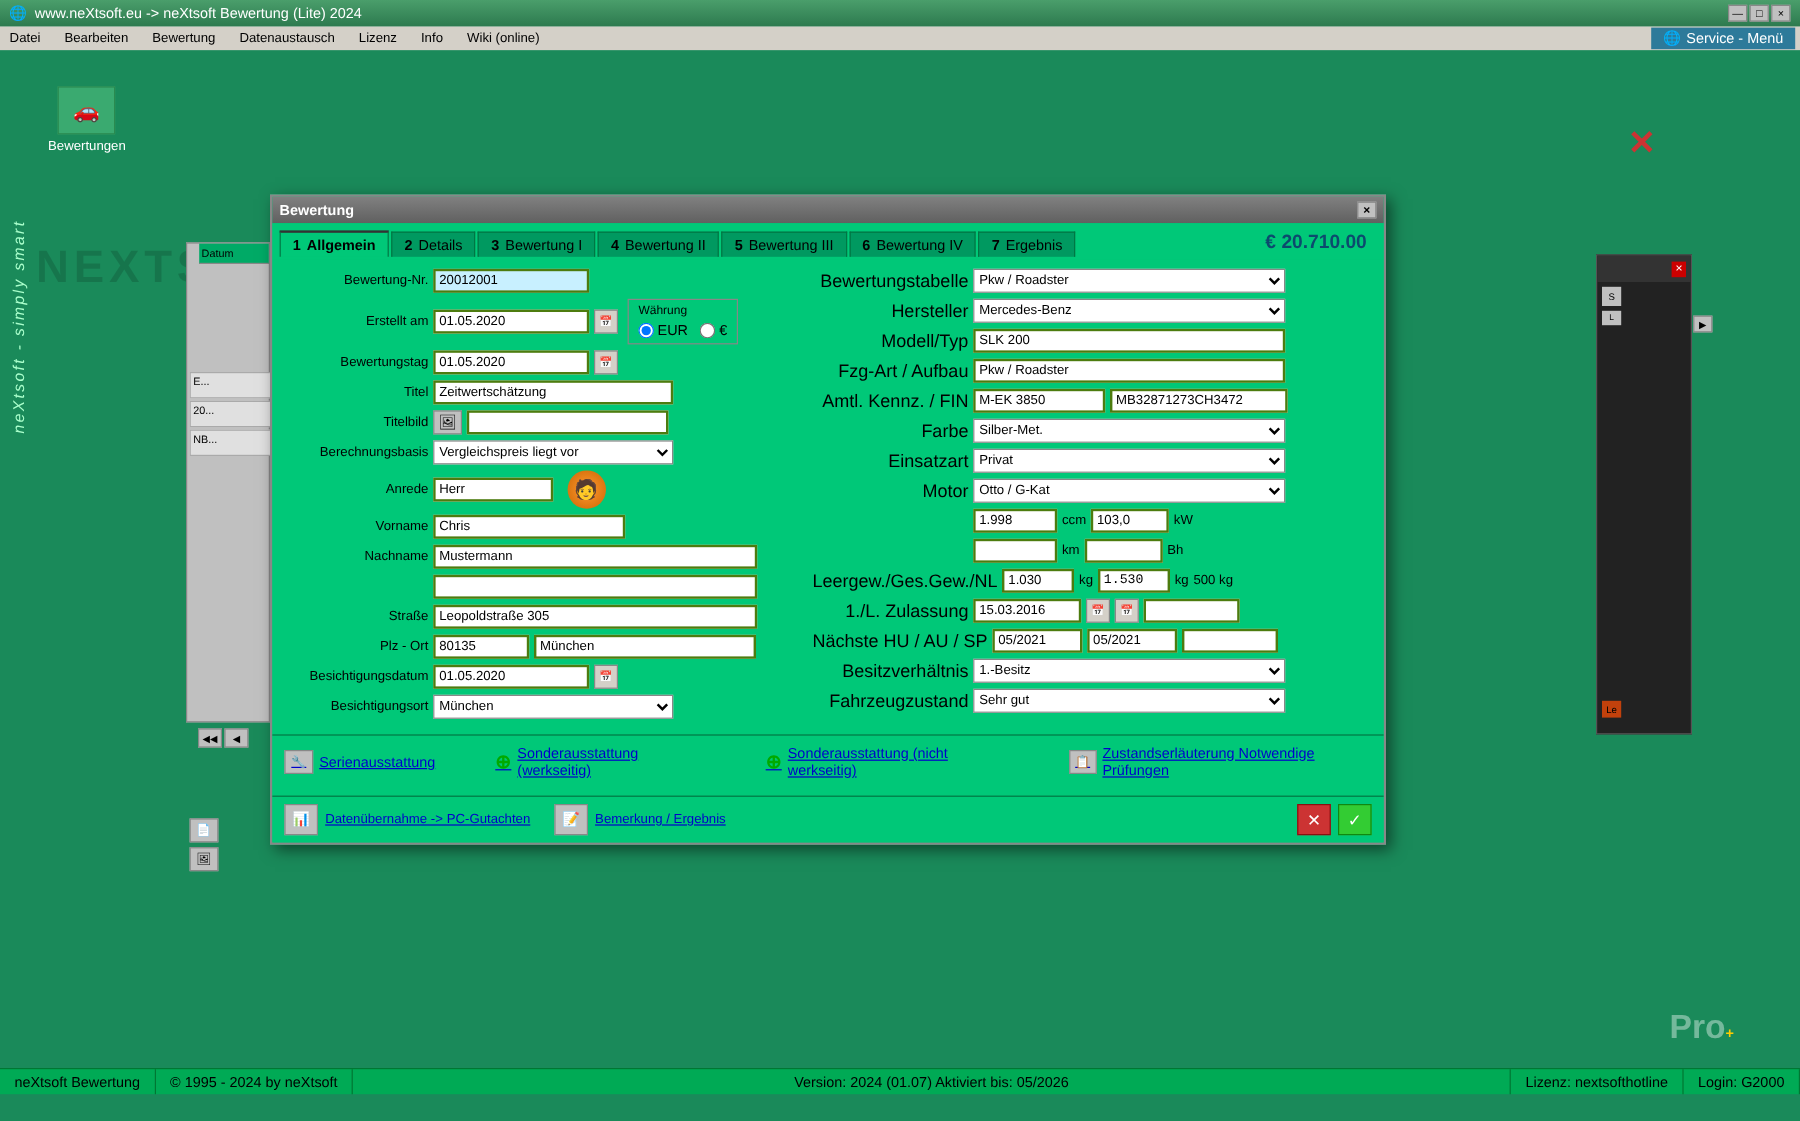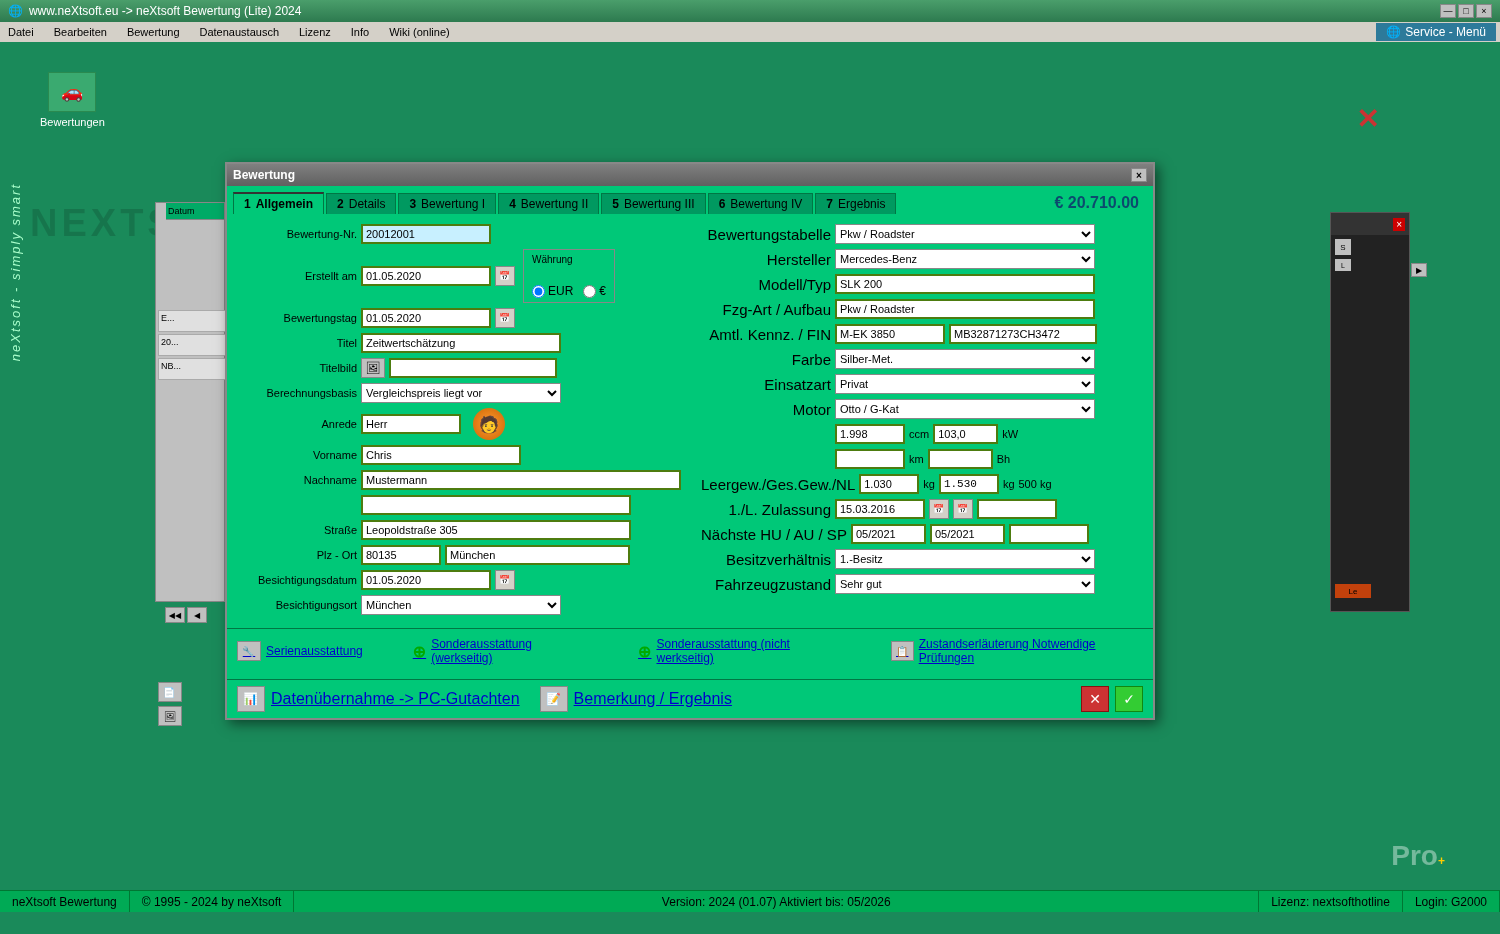--- a/index.html
+++ b/index.html
@@ -226,21 +226,21 @@
       font-size: 9px; cursor: pointer;
     }
 
     
     .waehrung-group {
       border: 1px solid #888;
       background: #00c878;
       padding: 4px 8px;
       margin-left: 4px;
     }
-    .waehrung-title { font-size: 10px; color: #000; margin-bottom: 19px; }
+    .waehrung-title { font-size: 10px; color: #000; margin-bottom: 3px; }
     .radio-row { display: flex; gap: 10px; align-items: center; }
     .radio-item { display: flex; align-items: center; gap: 3px; font-size: 11px; }
 
     .select-input {
       border: 1px solid #888;
       background: #fff;
       height: 20px;
       font-size: 11px;
       color: #000;
     }
@@ -314,21 +314,21 @@
     .action-icon {
       width: 28px; height: 26px;
       background: #c0c0c0;
       border: 1px solid #888;
       display: flex; align-items: center; justify-content: center;
       font-size: 12px;
     }
     .action-link {
       color: #0000cc;
       text-decoration: underline;
-      font-size: 16px;
+      font-size: 11px;
     }
     .cancel-btn {
       width: 28px; height: 26px;
       background: #cc3333;
       border: 1px solid #881111;
       display: flex; align-items: center; justify-content: center;
       cursor: pointer; font-size: 14px; color: #fff;
     }
     .ok-btn {
       width: 28px; height: 26px;
@@ -486,21 +486,21 @@
 
   <div class="secondary-dialog">
     <div style="background:#333; height:22px; display:flex; align-items:center; justify-content:flex-end; padding:0 4px;">
       <span style="color:#fff; font-size:10px; background:#c00; padding:1px 3px; cursor:pointer;">×</span>
     </div>
     <div style="padding:4px;">
       <div style="width:16px;height:16px;background:#c0c0c0;margin-bottom:4px;font-size:8px;display:flex;align-items:center;justify-content:center;">S</div>
       <div style="width:16px;height:12px;background:#c0c0c0;font-size:7px;display:flex;align-items:center;justify-content:center;">L</div>
     </div>
     <div style="position:absolute; bottom:10px; left:4px;">
-      <div style="width:36px;height:14px;background:#c2410c;margin-bottom:3px;font-size:8px;display:flex;align-items:center;justify-content:center;">Le</div>
+      <div style="width:16px;height:14px;background:#c2410c;margin-bottom:3px;font-size:8px;display:flex;align-items:center;justify-content:center;">Le</div>
     </div>
 
     <div style="position:absolute;right:-18px;top:50px;width:16px;height:14px;background:#c0c0c0;border:1px solid #888;display:flex;align-items:center;justify-content:center;font-size:8px;">▶</div>
   </div>
 
   <div class="dialog">
 
     <div class="dialog-title-bar">
       <span>Bewertung</span>
       <div class="dialog-close-btn">×</div>
@@ -600,21 +600,21 @@
           <div class="person-icon">🧑</div>
         </div>
 
         <div class="form-row">
           <span class="form-label">Vorname</span>
           <input class="form-input" style="width: 160px;" value="Chris">
         </div>
 
         <div class="form-row">
           <span class="form-label">Nachname</span>
-          <input class="form-input" style="width: 320px;" value="Mustermann">
+          <input class="form-input" style="width: 270px;" value="Mustermann">
         </div>
 
         <div class="form-row">
           <span class="form-label"></span>
           <input class="form-input" style="width: 270px;" value="">
         </div>
 
         <div class="form-row">
           <span class="form-label">Straße</span>
           <input class="form-input" style="width: 270px;" value="Leopoldstraße 305">

